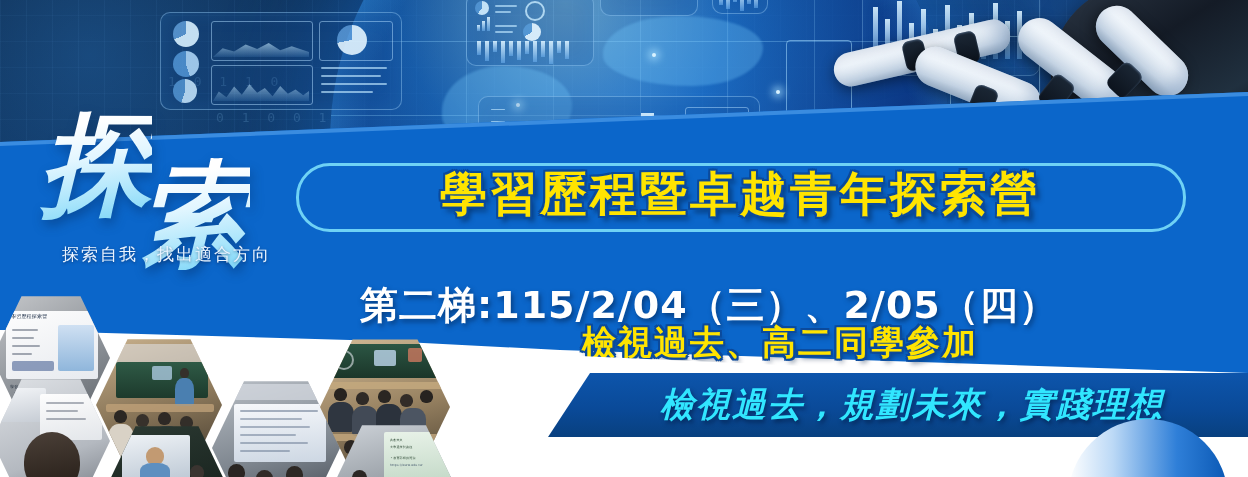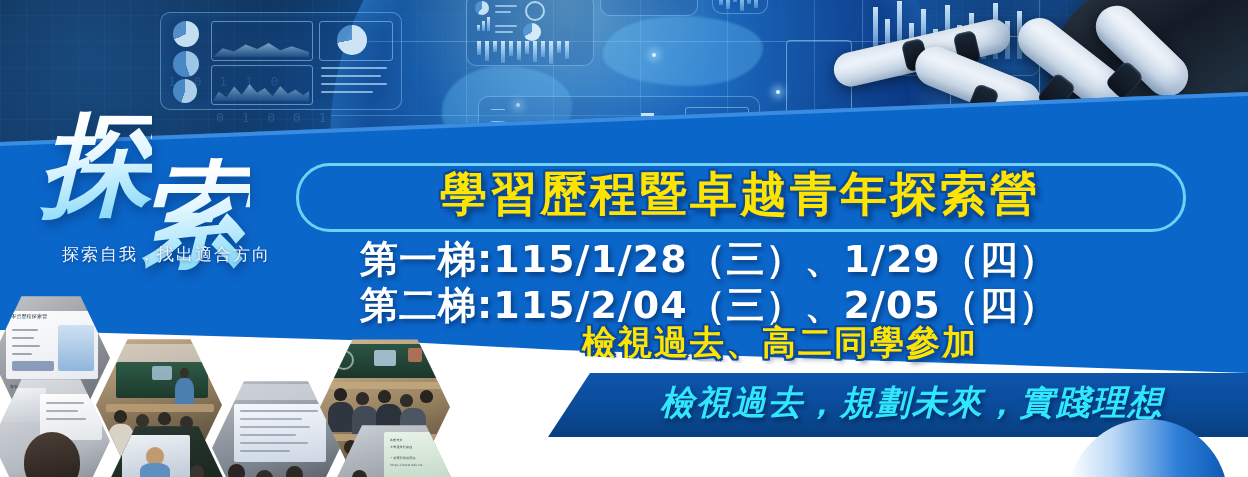--- a/index.html
+++ b/index.html
@@ -175,21 +175,21 @@
   .tagline-bar{
     position:absolute; left:548px; top:373px; width:700px; height:64px;
     background:linear-gradient(180deg,#0d55ab 0%,#0a4a99 55%,#08407f 100%);
     clip-path:polygon(42px 0, 700px 0, 700px 64px, 0 64px);
   }
   .tagline{
     position:absolute; left:592px; top:379px; width:640px; height:52px;
     line-height:52px; white-space:nowrap; text-align:center;
     font-size:34px; font-weight:700; font-style:italic; letter-spacing:2px;
     color:#31e6ff;
-    font-family:Liberation Mono, monospace;
+    font-family:Liberation Serif, serif;
     text-shadow:2px 3px 4px rgba(0,20,55,.55);
   }
 
   
   .dome{
     position:absolute; right:28px; bottom:-52px; width:160px; height:110px;
     border-radius:160px 160px 0 0;
     background:linear-gradient(90deg,#ffffff 0%,#bcd9f6 28%,#2f7fd8 68%,#0a58b4 100%);
   }
 
@@ -375,21 +375,20 @@
   <div class="blue-panel-edge"></div>
 
   <div class="tansuo" id="tansuo-1">探</div>
   <div class="tansuo" id="tansuo-2">索</div>
 
   <div class="sub-line" id="sub-line-1">探索自我，找出適合方向</div>
 
   <div class="title-oval"></div>
   <div class="main-title">學習歷程暨卓越青年探索營</div>
 
-  <div class="date-line" id="date-line-1">第一梯:115/1/28（三）、1/29（四）</div>
   <div class="date-line" id="date-line-2">第二梯:115/2/04（三）、2/05（四）</div>
 
   <div class="welcome">檢視過去、高二同學參加</div>
 
   <div class="white-wedge"></div>
 
   <div class="tagline-bar"></div>
   <div class="tagline">檢視過去，規劃未來，實踐理想</div>
 
   <div class="dome"></div>

